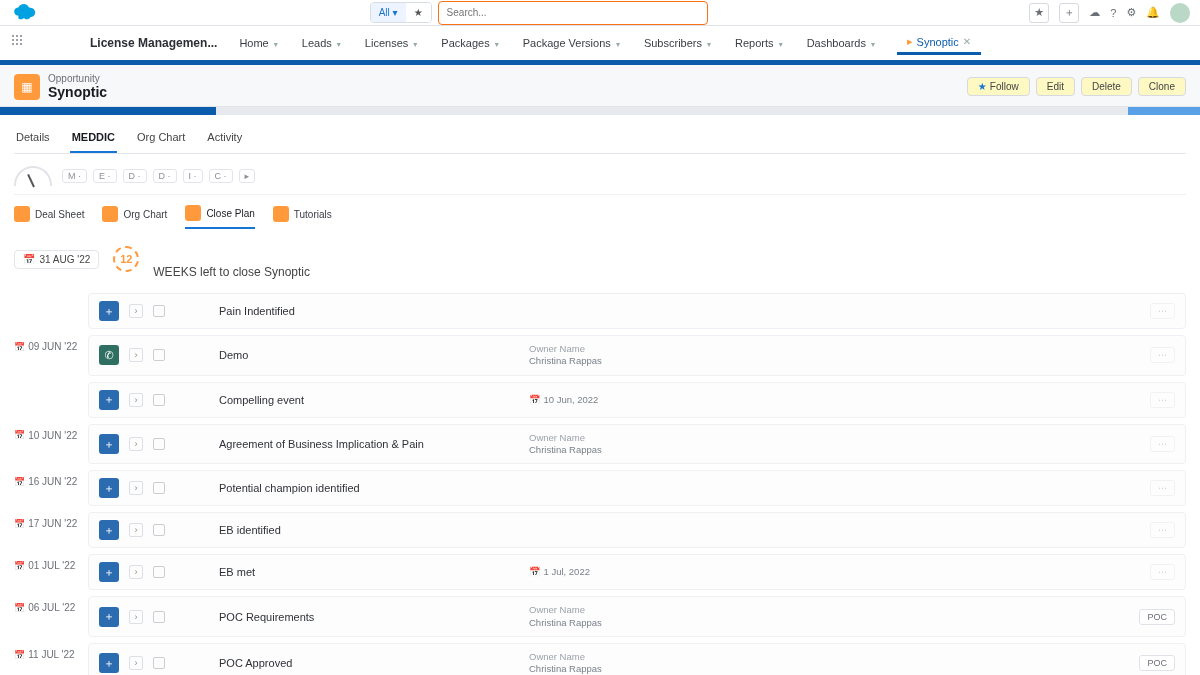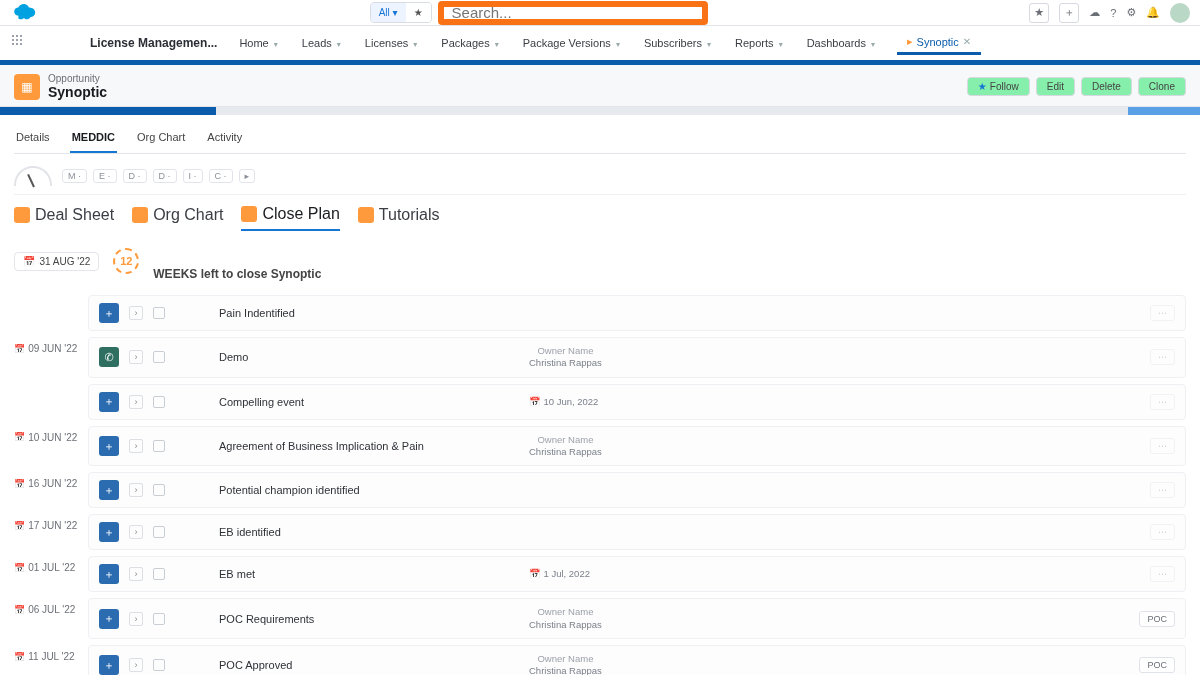--- a/index.html
+++ b/index.html
@@ -5,80 +5,80 @@
 * { box-sizing: border-box; font-family: -apple-system, "Segoe UI", Arial, sans-serif; }
 body { margin:0; background:#e6eef7; font-size:11px; color:#3a3d44; }
 
 .topbar { background:#fff; height:26px; display:flex; align-items:center; padding:0 10px; border-bottom:1px solid #e0e3e8; }
 .cloud-logo { width:28px; height:20px; margin-right:10px; }
 .cloud-logo svg { width:100%; height:100%; }
 .top-center { flex:1 1 auto; display:flex; align-items:center; justify-content:center; gap:6px; }
 .seg { display:flex; border:1px solid #d8dde3; border-radius:4px; overflow:hidden; }
 .seg button { background:#fff; border:none; padding:4px 8px; font-size:10px; color:#555; cursor:pointer; }
 .seg button.active { background:#eef4ff; color:#1676d3; }
-.search-input { width:270px; height:24px; border:6px solid #f97316; border-radius:4px; padding:0 8px; font-size:15px; color:#888; }
+.search-input { width:270px; height:24px; border:1px solid #f97316; border-radius:4px; padding:0 8px; font-size:10px; color:#888; }
 .top-icons { display:flex; gap:10px; align-items:center; color:#6b6f76; }
 .sq-icon { width:20px; height:20px; border:1px solid #d6d9df; border-radius:3px; display:flex; align-items:center; justify-content:center; font-size:11px; }
 
 .navbar { background:#fff; height:36px; display:flex; align-items:center; padding:0 12px; gap:14px; border-bottom:2px solid #0b5cab; }
 .grip { width:16px; height:16px; display:grid; grid-template-columns:repeat(3,2px); grid-auto-rows:2px; gap:2px; }
 .grip span { background:#9ca1ab; }
 .appname { font-weight:600; font-size:12px; color:#2b2e34; white-space:nowrap;padding-left:48px; }
 .nav-links { display:flex; gap:8px; align-items:center; overflow:hidden; }
 .nav-links a { color:#3a3d44; text-decoration:none; padding:6px 8px; font-size:11px; white-space:nowrap; }
 .nav-links a .caret { font-size:8px; color:#9aa; margin-left:2px; }
 .nav-pill { border-bottom:3px solid #0b5cab; padding:4px 10px; color:#0b5cab; font-size:11px; display:flex; align-items:center; gap:4px; }
 .nav-pill .close { color:#9aa; font-size:10px; }
 
 .record-header { background:#f7f8fa; border-top:3px solid #0b5cab; border-bottom:1px solid #e2e5ea; padding:8px 14px 6px; display:flex; align-items:center; justify-content:space-between; }
 .record-left { display:flex; align-items:center; gap:8px; }
 .opp-icon { width:26px; height:26px; background:#ff9a3c; border-radius:4px; display:flex; align-items:center; justify-content:center; color:#fff; font-size:12px; }
 .rec-type { font-size:10px; color:#6b6f76; }
 .rec-name { font-size:14px; font-weight:700; color:#181a1f; }
 .record-actions { display:flex; gap:6px; }
-.hdr-btn { background:#86efac; border:1px solid #d6d9df; border-radius:4px; padding:3px 10px; font-size:10px; color:#444; cursor:pointer; }
+.hdr-btn { background:#fef9c3; border:1px solid #d6d9df; border-radius:4px; padding:3px 10px; font-size:10px; color:#444; cursor:pointer; }
 .hdr-btn .star { color:#1676d3; margin-right:3px; }
 
 .path-bar { height:8px; background:linear-gradient(90deg,#0b5cab 0%,#0b5cab 18%,#e6e9ee 18%,#e6e9ee 94%,#5aa0e6 94%); }
 
 .pagebody { background:#fff; padding:10px 14px 14px; }
 
 .obj-tabs { display:flex; gap:18px; border-bottom:1px solid #e3e5ea; margin-bottom:8px; }
 .obj-tabs a { font-size:11px; color:#444; text-decoration:none; padding:6px 2px 8px; }
 .obj-tabs a.active { font-weight:700; border-bottom:2px solid #1676d3; color:#1a1c20; }
 
 .gauge-strip { display:flex; align-items:center; gap:10px; padding:4px 0 8px; border-bottom:1px solid #f0f1f4; margin-bottom:6px; }
 .gauge { width:38px; height:20px; border-top-left-radius:40px; border-top-right-radius:40px; border:2px solid #e1e3e8; border-bottom:none; position:relative; }
 .gauge::after { content:""; position:absolute; left:50%; bottom:-1px; width:2px; height:14px; background:#555; transform-origin:bottom; transform:rotate(-25deg);}
 .chips-row { display:flex; gap:6px; font-size:9px; color:#8a8f98; flex-wrap:wrap; }
 .chip { border:1px solid #e2e4ea; border-radius:3px; padding:1px 5px; }
 
 .subtabs { display:flex; gap:18px; margin:2px 0 10px; }
-.subtab { display:flex; align-items:center; gap:5px; font-size:16px; color:#3a3d44; cursor:pointer; padding:4px 0 6px; }
+.subtab { display:flex; align-items:center; gap:5px; font-size:10px; color:#3a3d44; cursor:pointer; padding:4px 0 6px; }
 .subtab.active { border-bottom:2px solid #1676d3; color:#1a1c20; font-weight:500; }
 .sub-icon { width:16px; height:16px; background:#ff9a3c; border-radius:3px; }
 
 .weeks-bar { display:flex; align-items:center; gap:14px; margin:6px 0 14px; }
 .date-chip { border:1px solid #e3e5ea; border-radius:4px; padding:3px 8px; font-size:10px; color:#444; display:flex; gap:4px; align-items:center;}
 .date-chip .cal { color:#ff9a3c; }
 .weeks-badge { width:26px; height:26px; border:2px dashed #ff9a3c; border-radius:50%; color:#ff9a3c; display:flex; align-items:center; justify-content:center; font-size:11px; font-weight:700; }
-.weeks-text { font-size:12px; font-weight:700; color:#444;margin-top:26px; }
+.weeks-text { font-size:12px; font-weight:400; color:#444;margin-top:26px; }
 
 .rows { display:flex; flex-direction:column; gap:6px; }
 .rowgrid { display:grid; grid-template-columns:64px 1fr; gap:10px; align-items:start; }
 .rowdate { font-size:10px; color:#6b6f76; padding-top:6px; display:flex; align-items:center; gap:3px; }
 .rowdate .cal { font-size:9px; }
 .card { background:#fdfdfd; border:1px solid #eef0f3; border-radius:4px; padding:7px 10px; display:flex; align-items:center; gap:10px; min-height:30px; }
 .card + .card { margin-top:6px; }
 .type-icon { width:20px; height:20px; border-radius:3px; background:#2b6cb0; color:#fff; display:flex; align-items:center; justify-content:center; font-size:11px; flex:0 0 auto; }
 .type-icon.phone { background:#2f6f62; }
 .expand { width:14px; height:14px; border:1px solid #dcdfe4; border-radius:2px; font-size:9px; color:#888; display:flex; align-items:center; justify-content:center; }
 .checkbox { width:12px; height:12px; border:1px solid #c9cdd4; border-radius:2px; }
 .card-title { font-size:11px; color:#2e3137; flex:0 0 300px;margin-left:44px; }
-.meta { font-size:9.5px; color:#7b808a; line-height:1.3;text-align:center; }
+.meta { font-size:9.5px; color:#7b808a; line-height:1.3; }
 .meta .lbl { color:#9ca1aa; }
 .badge { margin-left:auto; font-size:9px; padding:2px 7px; border:1px solid #dfe2e8; border-radius:3px; color:#6b6f76; background:#fff; }
 </style>
 </head>
 <body>
 
 <div class="topbar">
   <div class="cloud-logo">
     <svg viewBox="0 0 40 28">
         <path fill="#00a1e0" d="M12 18c-4 0-6-3-6-6 0-4 3-6 6-6 1-3 4-5 8-5 3 0 6 2 7 5 1 0 2 0 3 1 3 0 6 3 6 6 0 4-3 7-7 7-1 2-3 3-5 3-2 0-3-1-4-2-1 1-3 2-5 2-2 0-3-1-3-2z"></path>

